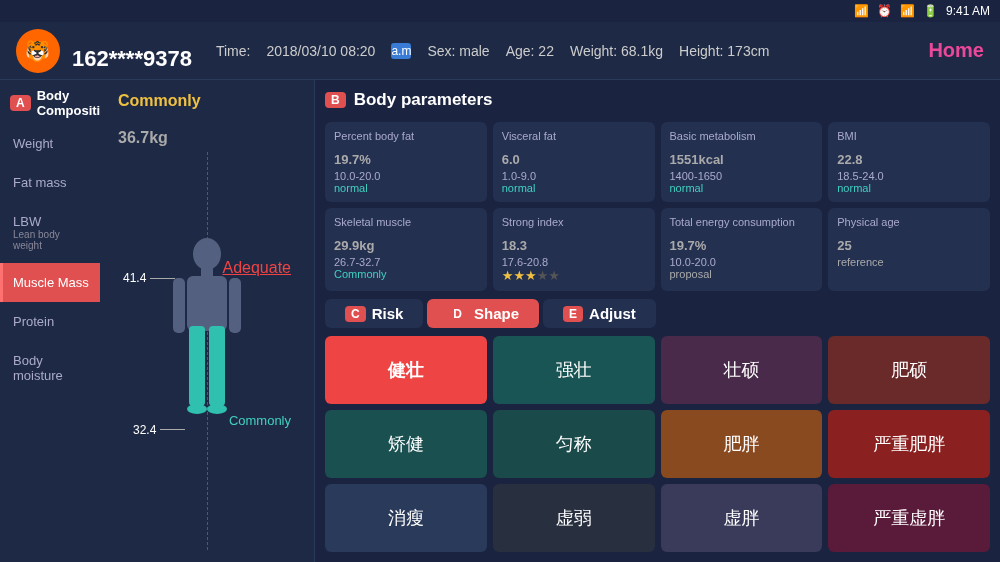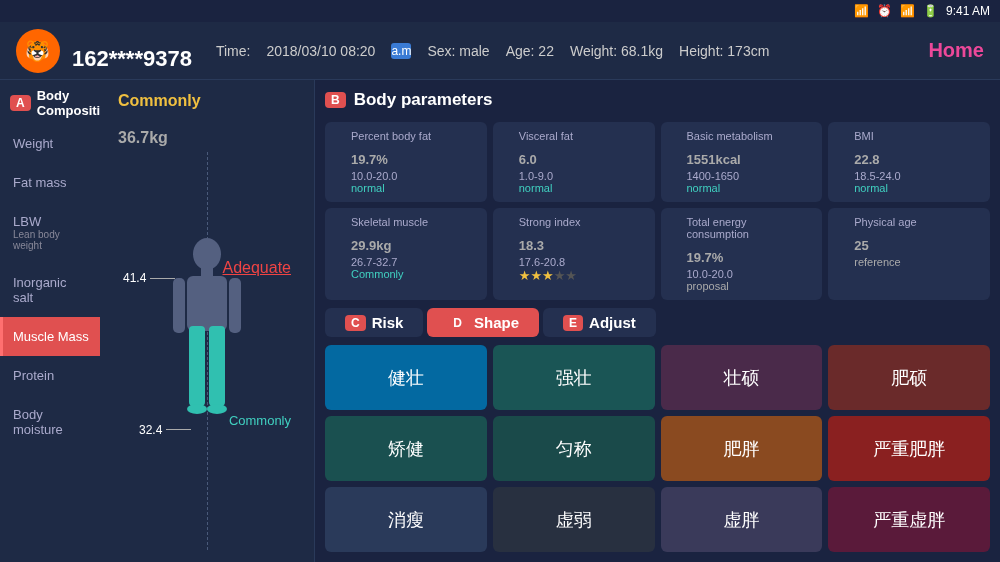--- a/index.html
+++ b/index.html
@@ -195,21 +195,21 @@
       margin-bottom: 4px;
     }
     .bp-grid {
       display: grid;
       grid-template-columns: repeat(4, 1fr);
       gap: 6px;
     }
     .bp-card {
       background: #243050;
       border-radius: 6px;
-      padding: 8px 26px;
+      padding: 8px 9px;
     }
     .bp-card-label {
       font-size: 11px;
       color: #aac;
     }
     .bp-card-value {
       font-size: 24px;
       font-weight: bold;
       color: #fff;
     }
@@ -263,21 +263,21 @@
       display: flex;
       align-items: center;
       justify-content: center;
       font-size: 18px;
       color: #fff;
       cursor: pointer;
       min-height: 44px;
     }
 
     
-    .cell-teal { background: #0369a1; }
+    .cell-teal { background: #ef4444; font-weight: bold; }
     .cell-teal2 { background: #1a5555; }
     .cell-purple { background: #4a2a4a; }
     .cell-red { background: #6a2a2a; }
     .cell-teal3 { background: #1a5050; }
     .cell-teal4 { background: #1a4a4a; }
     .cell-orange { background: #8a4a20; }
     .cell-darkred { background: #8a2020; }
     .cell-slate { background: #2a3a5a; }
     .cell-dark { background: #283040; }
     .cell-gray { background: #3a3a5a; }
@@ -317,23 +317,20 @@
   <div class="sidebar-item">
     <span>Weight</span>
   </div>
   <div class="sidebar-item">
     <span>Fat mass</span>
   </div>
   <div class="sidebar-item">
     <span>LBW</span>
     <small>Lean body weight</small>
   </div>
-  <div class="sidebar-item">
-    <span>Inorganic salt</span>
-  </div>
   <div class="sidebar-item active">
     <span>Muscle Mass</span>
   </div>
   <div class="sidebar-item">
     <span>Protein</span>
   </div>
   <div class="sidebar-item">
     <span>Body moisture</span>
   </div>
 </div>
@@ -350,21 +347,21 @@
       <div class="dashed-line"></div>
 
       <div style="position:absolute; left:6px; top:30%; display:flex; align-items:center; gap:4px; z-index:3;">
         <span style="font-size:12px; color:#fff;">41.4</span>
         <span style="display:inline-block; width:25px; height:1px; background:#aaa;"></span>
       </div>
       <div style="position:absolute; right:6px; top:27%; z-index:3;">
         <span style="font-size:16px; color:#ef4444;text-decoration:underline;">Adequate</span>
       </div>
 
-      <div style="position:absolute; left:22px; top:68%; display:flex; align-items:center; gap:4px; z-index:3;">
+      <div style="position:absolute; left:16px; top:68%; display:flex; align-items:center; gap:4px; z-index:3;">
         <span style="font-size:12px; color:#fff;">32.4</span>
         <span style="display:inline-block; width:25px; height:1px; background:#aaa;"></span>
       </div>
       <div style="position:absolute; right:6px; top:65%; z-index:3;">
         <span style="font-size:13px; color:#40d0c0;">Commonly</span>
       </div>
 
       <svg width="80" height="230" viewBox="0 0 80 230" style="z-index:2; position:relative;">
 
         <ellipse cx="40" cy="18" rx="14" ry="16" fill="#546080"></ellipse>

